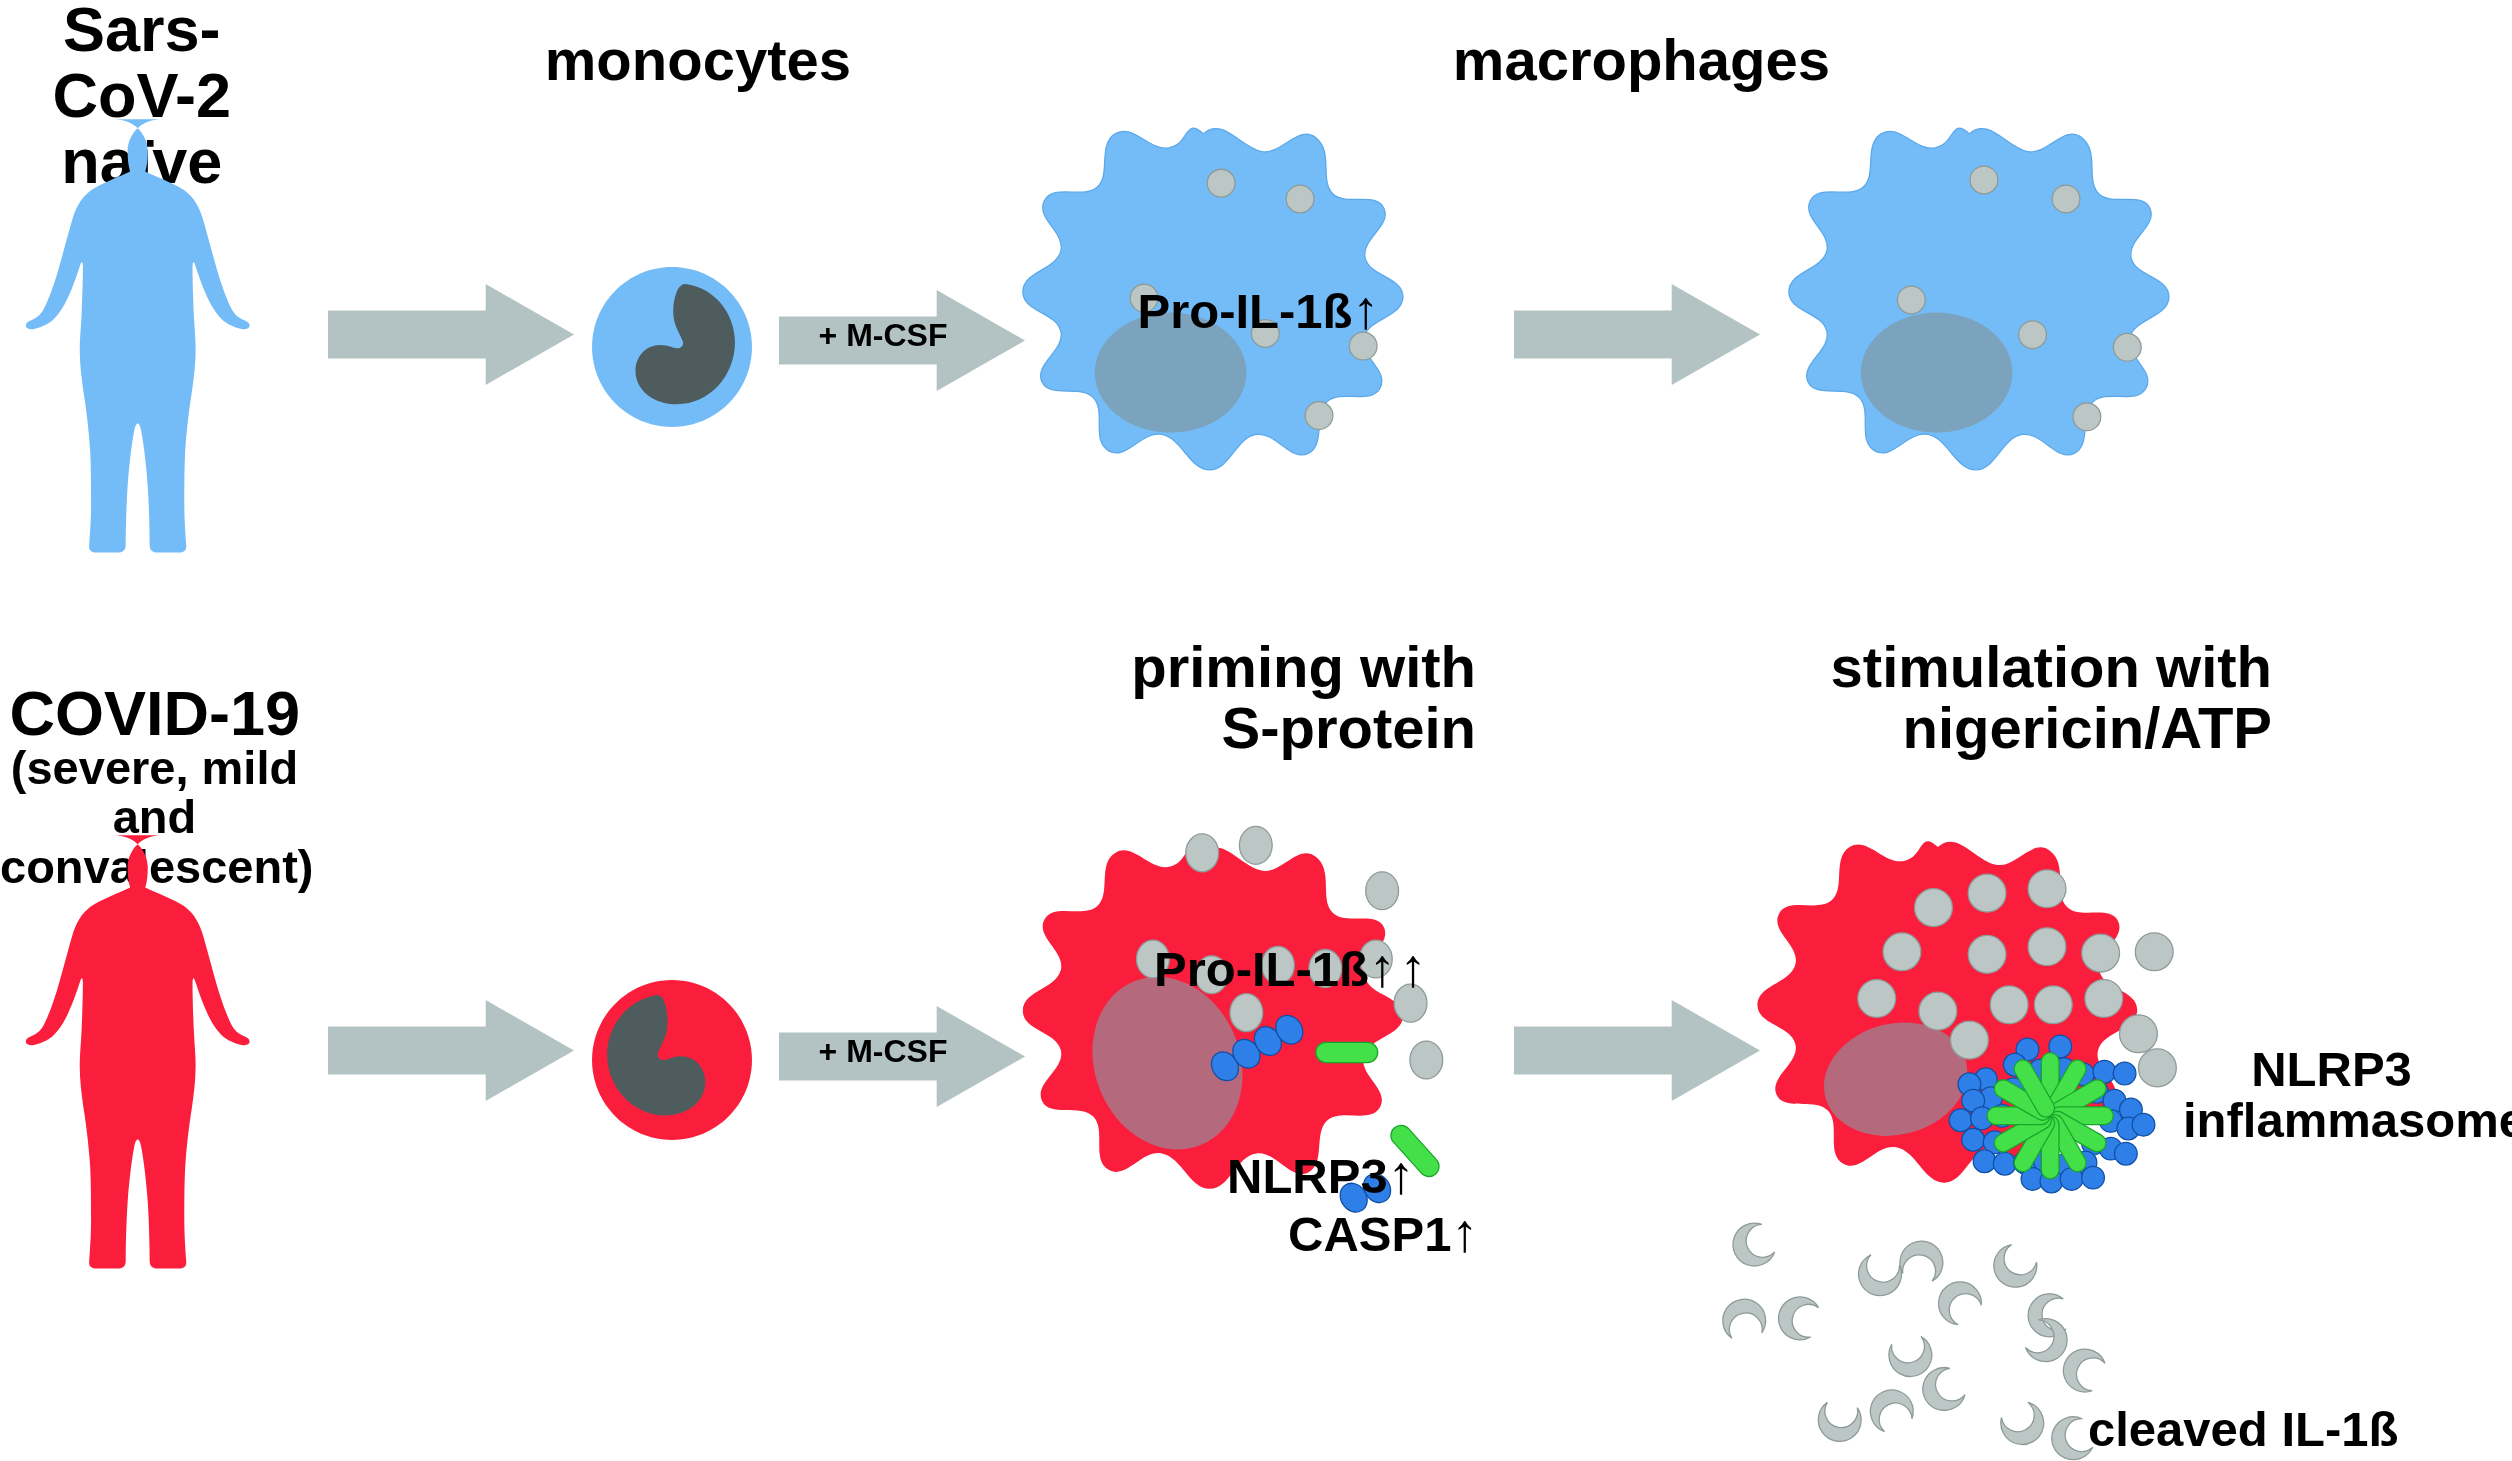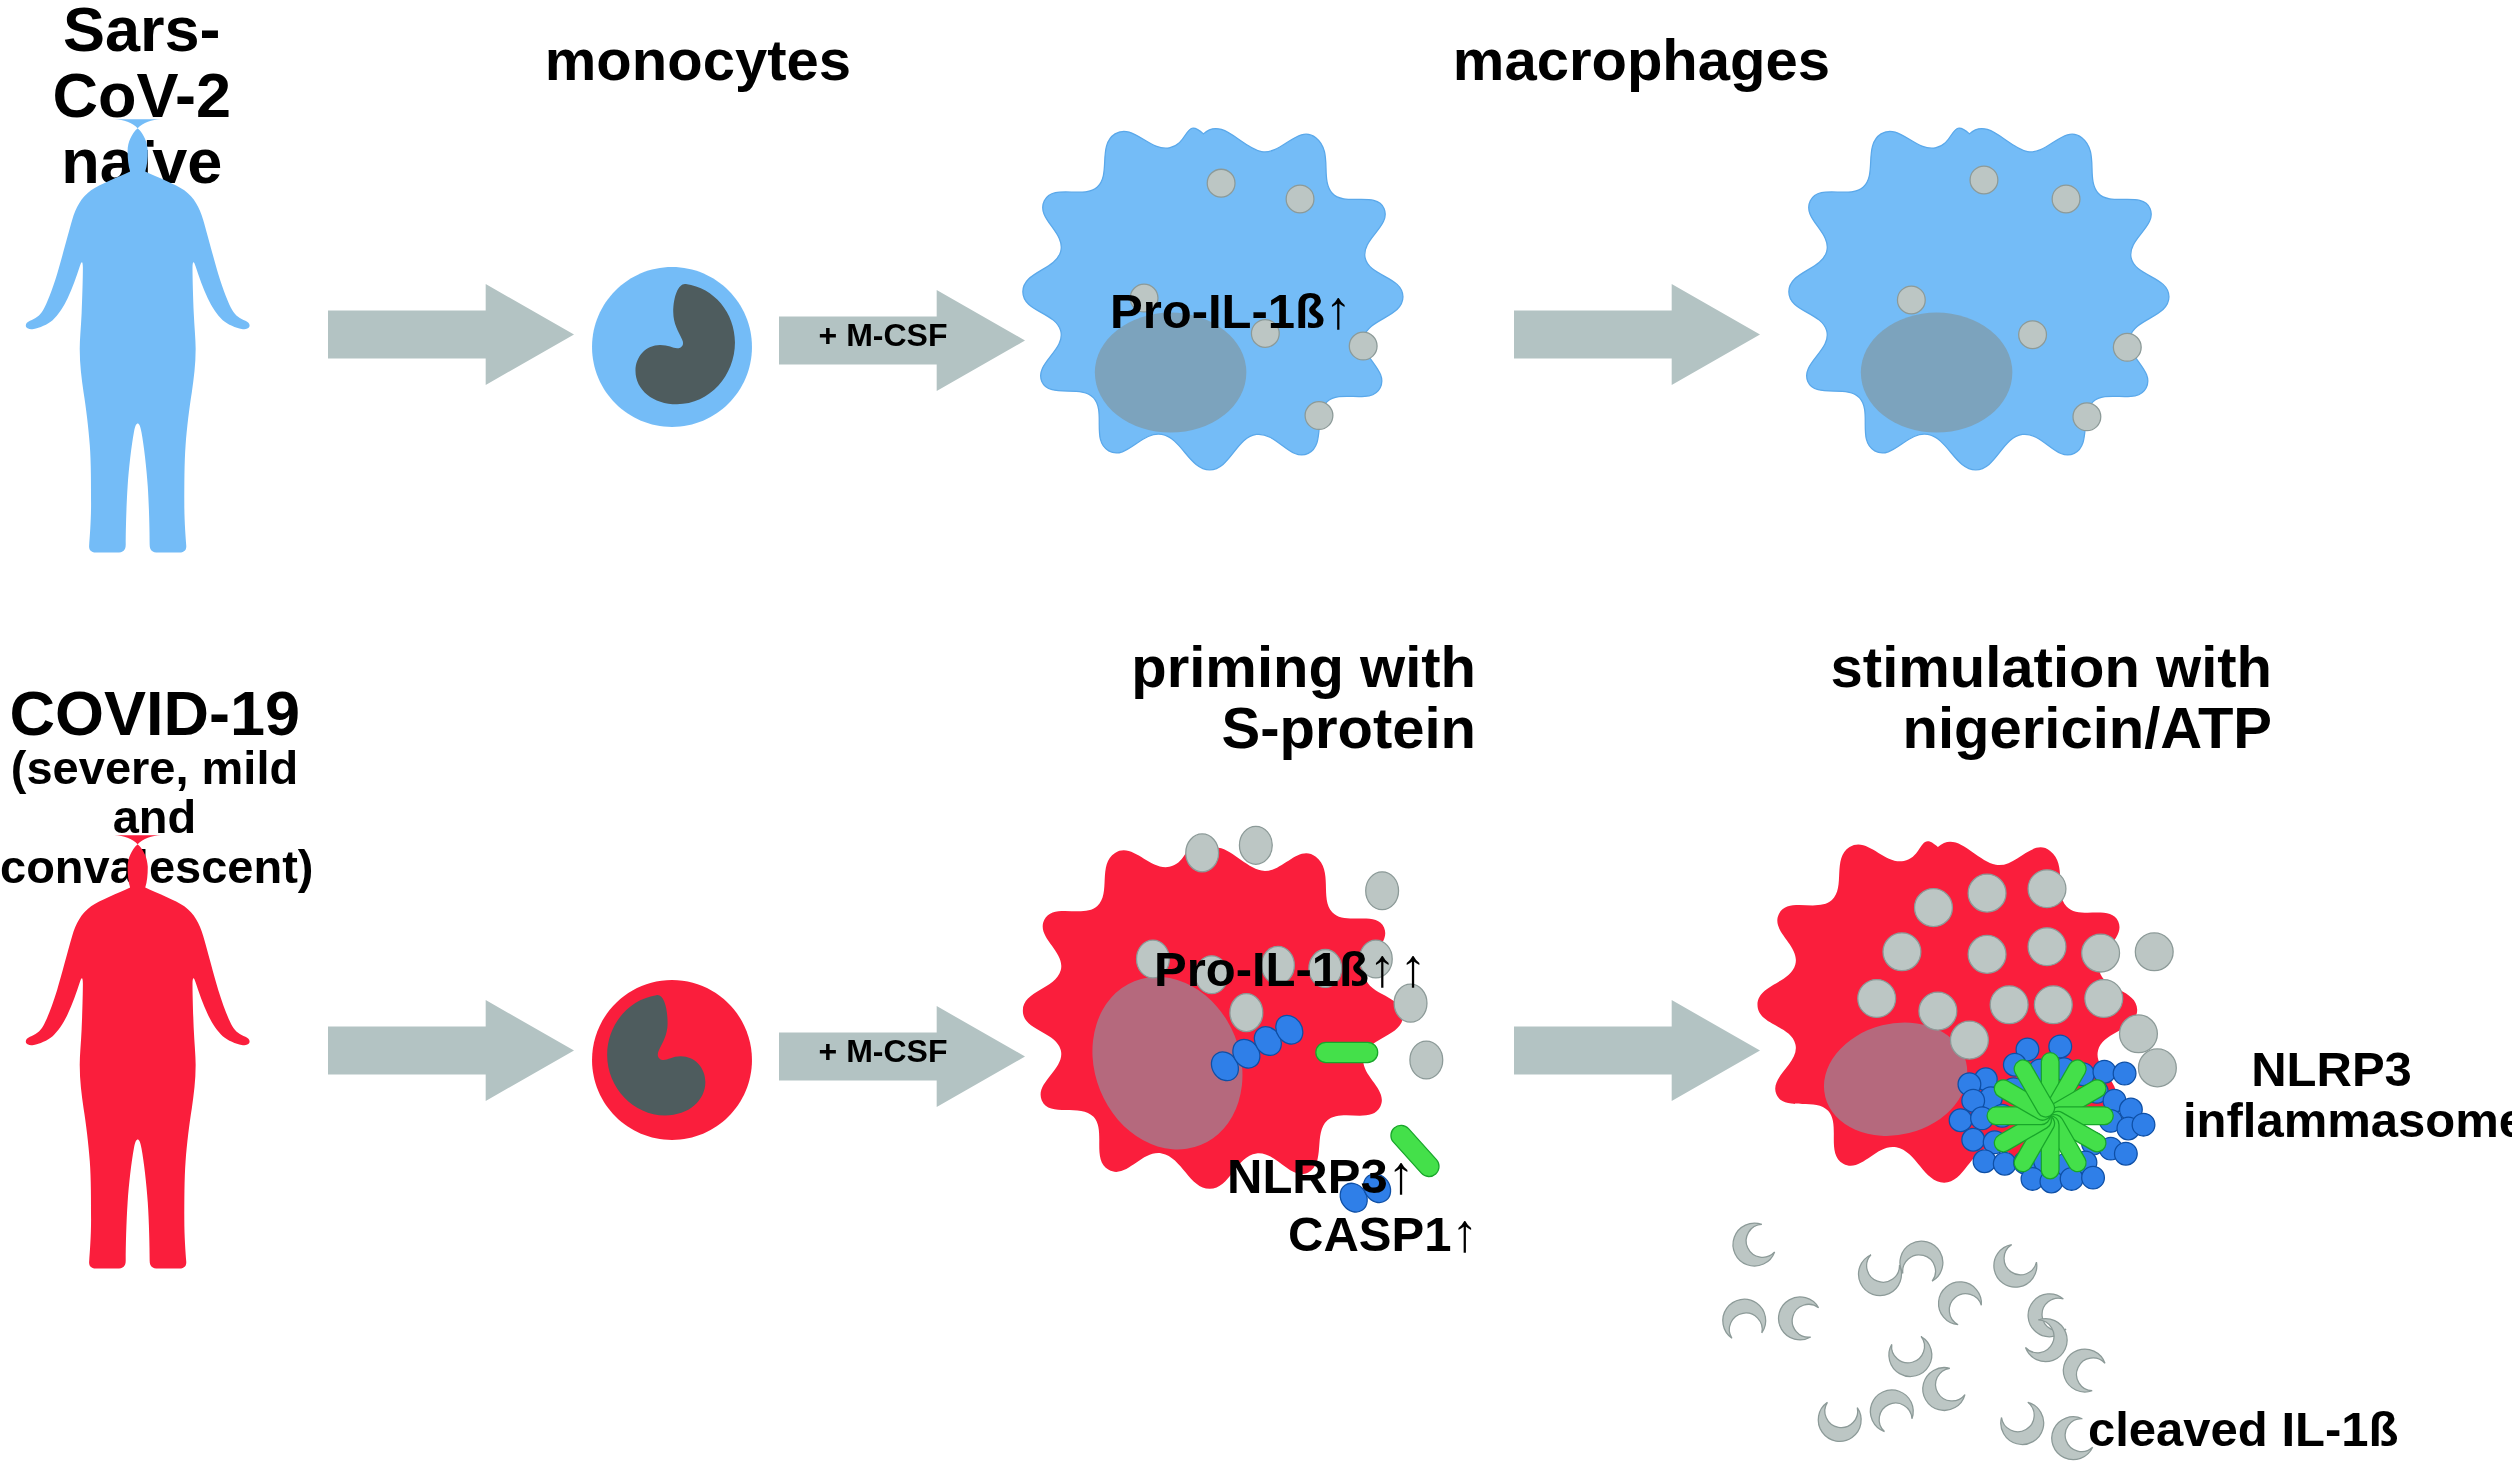--- a/index.html
+++ b/index.html
@@ -78,21 +78,21 @@
       <g fill="#bcc6c4" stroke="#8c9a98" stroke-width="2">
         <circle cx="290" cy="100" r="22"></circle>
         <circle cx="415" cy="125" r="22"></circle>
         <circle cx="168" cy="282" r="22"></circle>
         <circle cx="360" cy="338" r="22"></circle>
         <circle cx="515" cy="358" r="22"></circle>
         <circle cx="445" cy="468" r="22"></circle>
       </g>
     </svg>
   </div>
-  <div class="abs lbl t-cell" style="left:1110px;top:230px;width:297px;text-align:left;">
+  <div class="abs lbl t-cell" style="left:1110px;top:230px;width:297px;text-align:center;">
     <span>Pro-IL-1ß</span><span style="font-size:54px;">↑</span>
   </div>
 
   <div class="abs" style="left:1514px;top:284px;width:246px;height:101px;">
     <svg width="246" height="101" viewBox="0 0 390 160">
       <path fill="#b3c3c3" d="M0 42 H250 V0 L390 80 L250 160 V118 H0 Z"></path>
     </svg>
   </div>
 
   <div class="abs" style="left:1804px;top:120px;width:442px;height:442px;">

